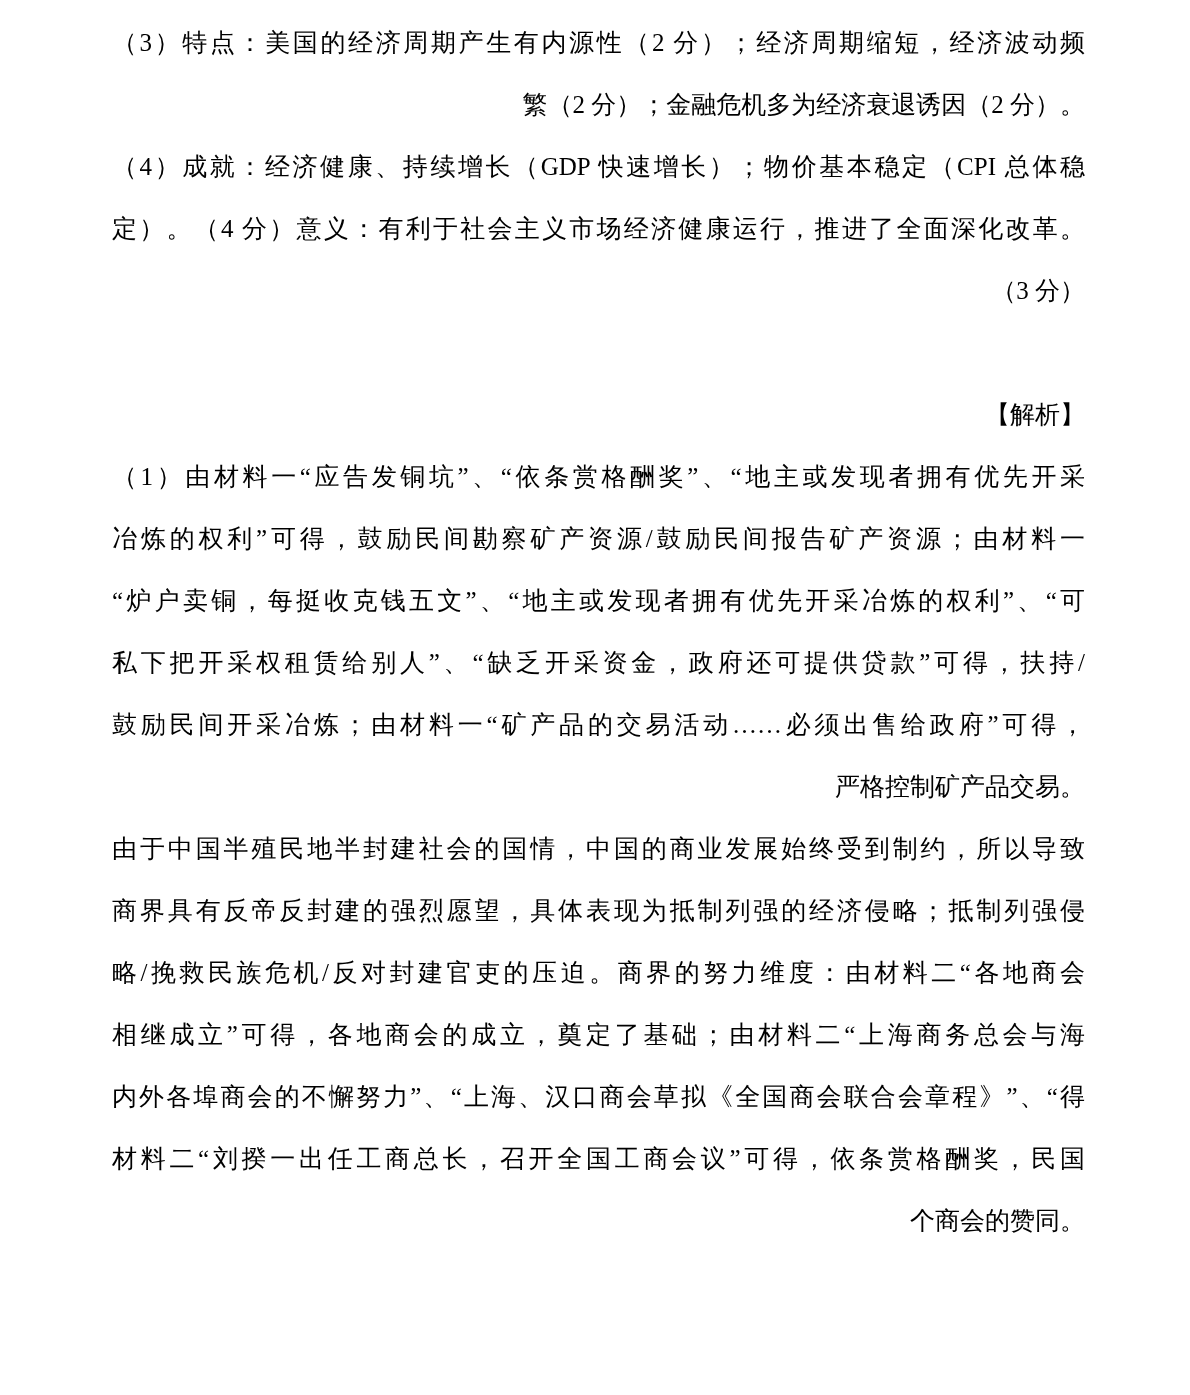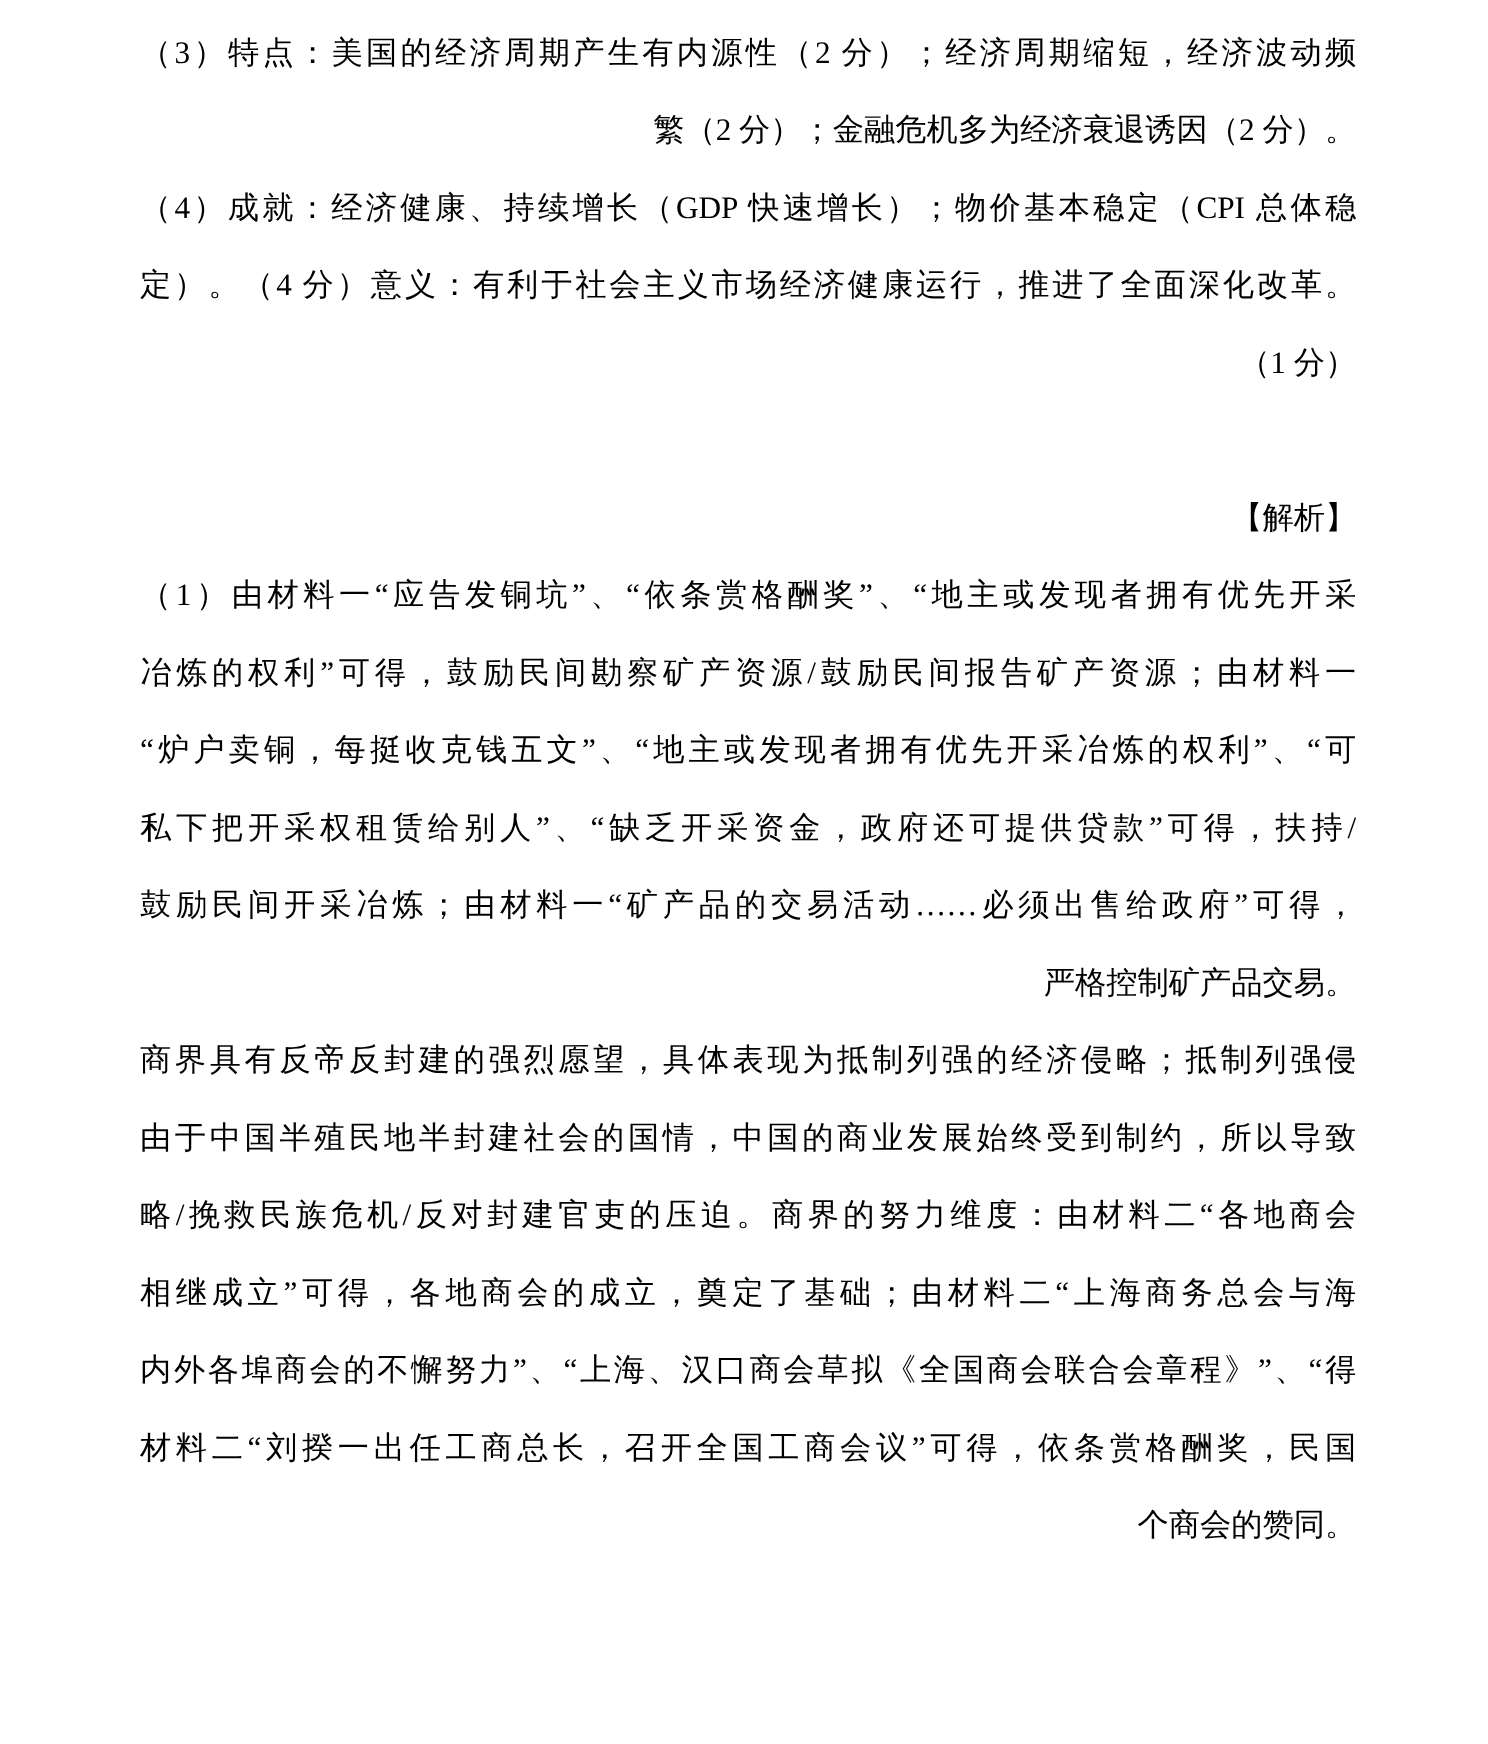--- a/index.html
+++ b/index.html
@@ -32,29 +32,29 @@
   }
 </style>
 </head>
 <body>
 
 <div class="page">
   <div class="ln j">（3）特点：美国的经济周期产生有内源性（2 分）；经济周期缩短，经济波动频</div>
   <div class="ln">繁（2 分）；金融危机多为经济衰退诱因（2 分）。</div>
   <div class="ln j">（4）成就：经济健康、持续增长（GDP 快速增长）；物价基本稳定（CPI 总体稳</div>
   <div class="ln j">定）。（4 分）意义：有利于社会主义市场经济健康运行，推进了全面深化改革。</div>
-  <div class="ln">（1 分）</div>
+  <div class="ln">（3 分）</div>
   <div class="ln"></div>
   <div class="ln">【解析】</div>
   <div class="ln j">（1）由材料一“应告发铜坑”、“依条赏格酬奖”、“地主或发现者拥有优先开采</div>
   <div class="ln j">冶炼的权利”可得，鼓励民间勘察矿产资源/鼓励民间报告矿产资源；由材料一</div>
   <div class="ln j">“炉户卖铜，每挺收克钱五文”、“地主或发现者拥有优先开采冶炼的权利”、“可</div>
   <div class="ln j">私下把开采权租赁给别人”、“缺乏开采资金，政府还可提供贷款”可得，扶持/</div>
   <div class="ln j">鼓励民间开采冶炼；由材料一“矿产品的交易活动……必须出售给政府”可得，</div>
   <div class="ln">严格控制矿产品交易。</div>
+  <div class="ln j">由于中国半殖民地半封建社会的国情，中国的商业发展始终受到制约，所以导致</div>
   <div class="ln j">商界具有反帝反封建的强烈愿望，具体表现为抵制列强的经济侵略；抵制列强侵</div>
-  <div class="ln j">由于中国半殖民地半封建社会的国情，中国的商业发展始终受到制约，所以导致</div>
   <div class="ln j">略/挽救民族危机/反对封建官吏的压迫。商界的努力维度：由材料二“各地商会</div>
   <div class="ln j">相继成立”可得，各地商会的成立，奠定了基础；由材料二“上海商务总会与海</div>
   <div class="ln j">内外各埠商会的不懈努力”、“上海、汉口商会草拟《全国商会联合会章程》”、“得</div>
   <div class="ln j">材料二“刘揆一出任工商总长，召开全国工商会议”可得，依条赏格酬奖，民国</div>
   <div class="ln">个商会的赞同。</div>
 </div>
 
 </body></html>

